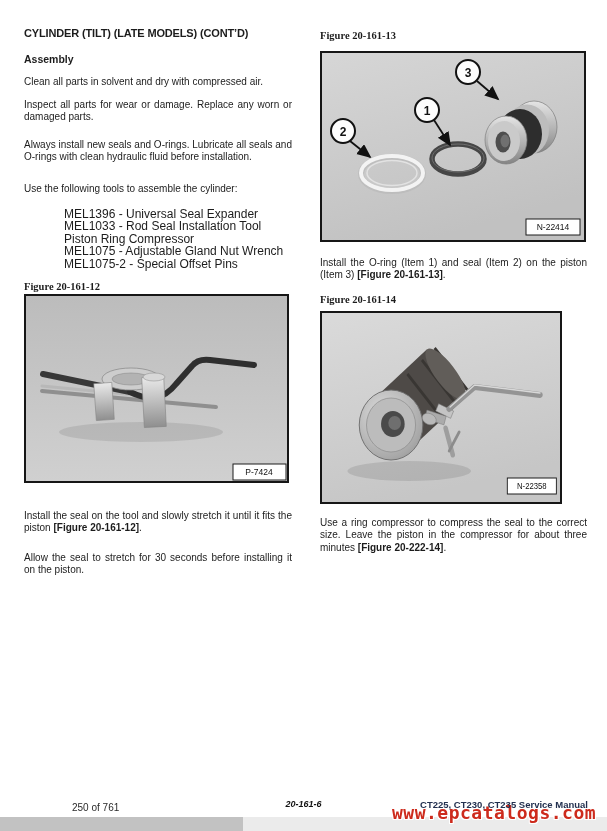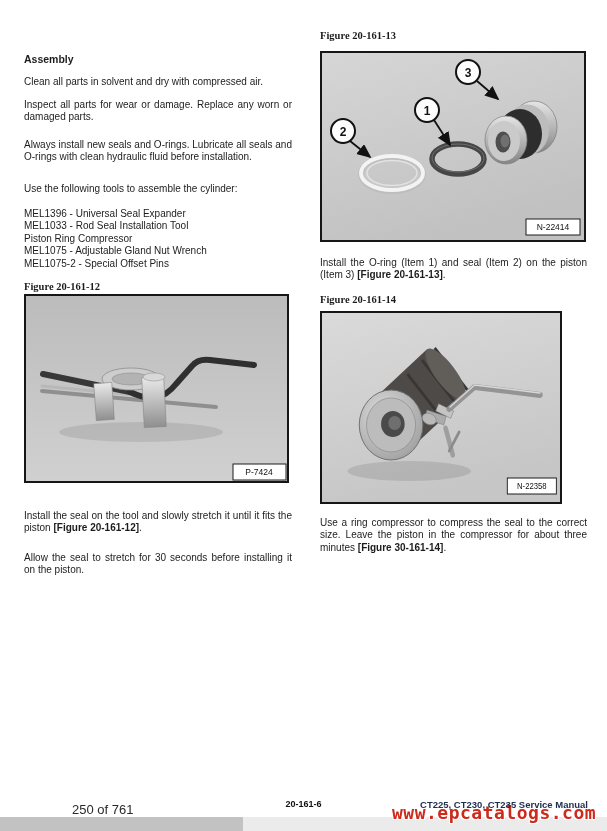--- a/index.html
+++ b/index.html
@@ -2,38 +2,39 @@
 <html><head>
 <meta charset="utf-8">
 <style>
   html,body{margin:0;padding:0;background:#fff;}
   .page{position:relative;width:607px;height:831px;background:#ffffff;
         font-family:"Liberation Sans",sans-serif;color:#1c1c1c;overflow:hidden;}
   .abs{position:absolute;}
   .h-main{font-size:11px;font-weight:bold;letter-spacing:-0.15px;}
   .h-sub{font-size:10.5px;font-weight:bold;}
   .para{font-size:10px;line-height:12.4px;text-align:justify;}
-  .tool-line{font-size:10px;line-height:12.4px;}
+  .tool-line{font-size:12px;line-height:12.4px;margin-left:40px;}
   .caption{font-size:10.5px;font-weight:bold;font-family:Liberation Serif, serif;}
   .ref{font-weight:bold;}
   .photo{position:absolute;border:2px solid #161616;box-sizing:border-box;background:#c6c6c6;}
   .photo svg{display:block;width:100%;height:100%;}
-  .foot-small{font-size:13px;color:#2a2a2a;}
+  .foot-small{font-size:10px;color:#2a2a2a;}
   .foot-center{left:0;right:0;text-align:center;font-size:9px;font-weight:bold;color:#111;}
   .foot-title{font-size:9.5px;font-weight:bold;z-index:3;}
   .watermark{font-family:"DejaVu Sans Mono",monospace;font-weight:bold;font-size:18px;
              letter-spacing:0.5px;z-index:2;
              text-shadow:-1px -1px 0 #fff,1px -1px 0 #fff,-1px 1px 0 #fff,1px 1px 0 #fff,0 0 2px #fff;}
   .strip{position:absolute;height:14px;top:817px;}
 </style>
 </head>
 <body>
 
 <div class="page">
 
+  <div class="abs h-main" style="left:24px;top:27px;width:275px;">CYLINDER (TILT) (LATE MODELS) (CONT’D)</div>
 
   <div class="abs para" style="left:24px;top:76px;width:268px;">Clean all parts in solvent and dry with compressed air.</div>
 
   <div class="abs h-sub" style="left:24px;top:53px;width:268px;">Assembly</div>
 
   <div class="abs para" style="left:24px;top:99px;width:268px;">Inspect all parts for wear or damage. Replace any worn or damaged parts.</div>
 
   <div class="abs para" style="left:24px;top:139px;width:268px;">Always install new seals and O-rings. Lubricate all seals and O-rings with clean hydraulic fluid before installation.</div>
 
   <div class="abs para" style="left:24px;top:183px;width:268px;">Use the following tools to assemble the cylinder:</div>
@@ -167,25 +168,25 @@
       <path d="M136,115 L144,142" stroke="#9e9e9e" stroke-width="5" stroke-linecap="round"></path>
       <path d="M140,138 L151,119" stroke="#8c8c8c" stroke-width="3" stroke-linecap="round"></path>
 
       <path d="M140,96 L168,74 L240,82" stroke="#949494" stroke-width="6" fill="none" stroke-linejoin="round" stroke-linecap="round"></path>
       <path d="M141,94 L168,72 L240,80" stroke="#d8d8d8" stroke-width="1.5" fill="none" stroke-linejoin="round" stroke-linecap="round"></path>
       <rect x="204" y="165" width="54" height="16" fill="#ffffff" stroke="#1c1c1c" stroke-width="1"></rect>
       <text x="231" y="176" text-anchor="middle" font-size="8.5" fill="#111">N-22358</text>
     </svg>
   </div>
 
-  <div class="abs para" style="left:320px;top:517px;width:267px;"><span>Use a ring compressor to compress the seal to the correct size. Leave the piston in the compressor for about three minutes </span><b class="ref">[Figure 30-161-14]</b><span>.</span></div>
+  <div class="abs para" style="left:320px;top:517px;width:267px;"><span>Use a ring compressor to compress the seal to the correct size. Leave the piston in the compressor for about three minutes </span><b class="ref">[Figure 20-222-14]</b><span>.</span></div>
 
   <div class="abs foot-small" style="left:72px;top:802px;">250 of 761</div>
 
-  <div class="abs foot-center" style="top:799px;">20-161-6</div>
+  <div class="abs foot-center" style="top:799px;font-style:italic;">20-161-6</div>
 
   <div class="abs foot-title" style="right: 19px; top: 799px; color: rgb(34, 48, 79);">CT225, CT230, CT235 Service Manual</div>
 
   <div class="abs watermark" style="left: 392px; top: 802px; color: rgb(205, 42, 28);">www.epcatalogs.com</div>
 
   <div class="strip" style="left:0;width:243px;background:#c2c2c2;"></div>
   <div class="strip" style="left:243px;width:364px;background:#ebebeb;"></div>
 
 </div>
 

